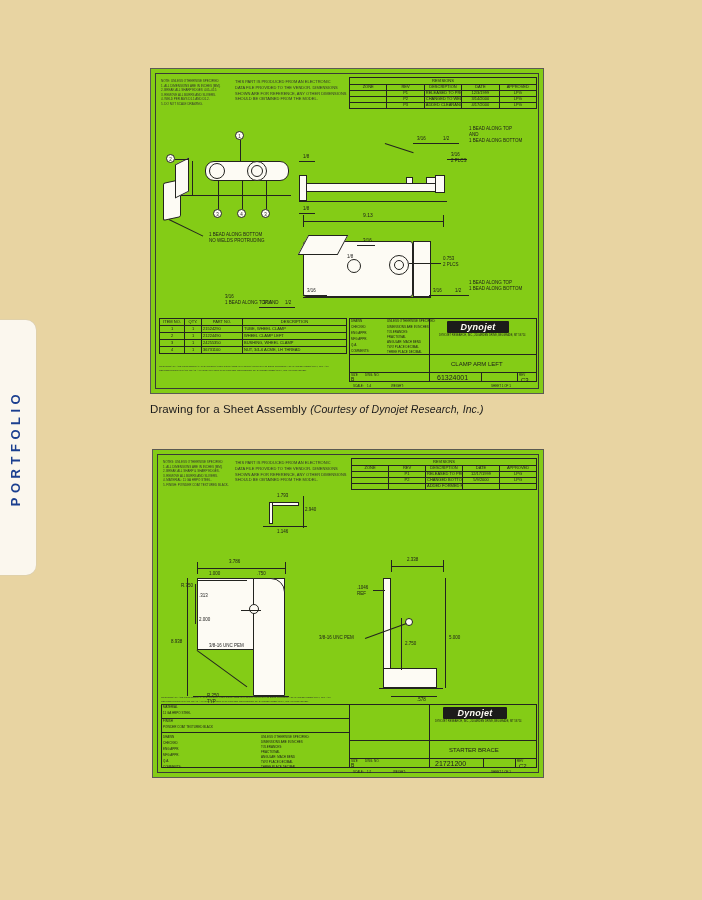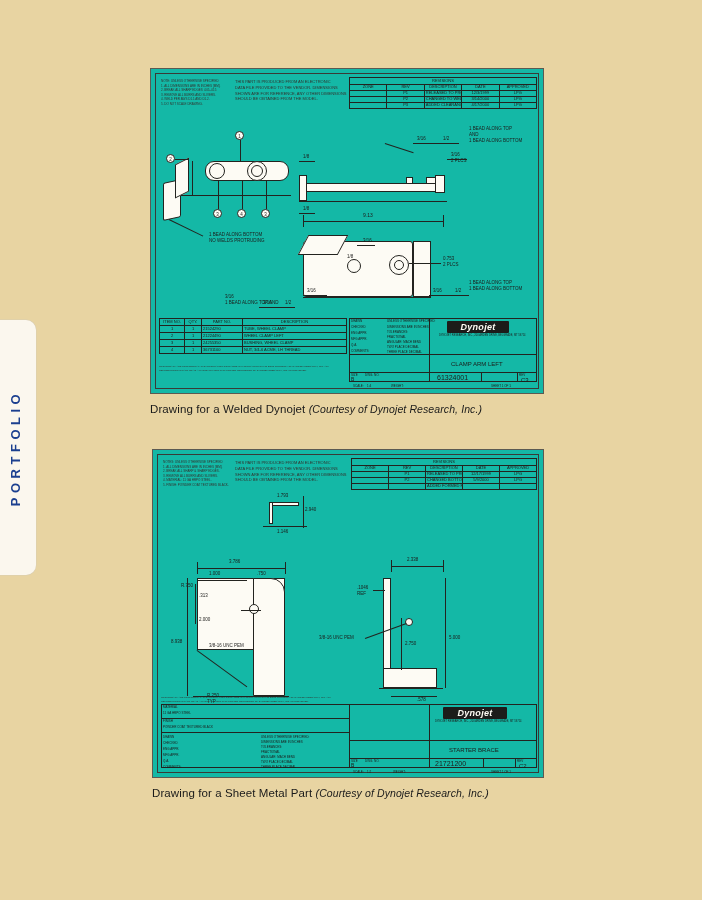--- a/index.html
+++ b/index.html
@@ -69,21 +69,21 @@
   }
 
   
   .figure {
     position: absolute;
   }
   #fig1 { left: 150px; top: 68px; }
   #fig2 { left: 152px; top: 449px; }
 
   .drawing-frame {
-    background: #14b8a6;
+    background: #84cc16;
     border: 1px solid #5b5a53;
     box-sizing: border-box;
     position: relative;
   }
   #fig1 .drawing-frame { width: 394px; height: 326px; }
   #fig2 .drawing-frame { width: 392px; height: 329px; }
 
   .sheet-border {
     position: absolute;
     left: 4px; top: 4px; right: 4px; bottom: 4px;
@@ -389,21 +389,21 @@
       <div class="txt t3" style="left:216px; top:316px;">1:4</div>
       <div class="txt t3" style="left:240px; top:316px;">WEIGHT:</div>
       <div class="txt t3" style="left:340px; top:316px;">SHEET 1 OF 1</div>
 
       <div class="notes-blk" style="left:8px; top:296px; width:186px;">
         <div style="font-size:2.4px; line-height:1.5;">PROPRIETARY AND CONFIDENTIAL: THE INFORMATION CONTAINED IN THIS DRAWING IS THE SOLE PROPERTY OF DYNOJET RESEARCH, INC. ANY REPRODUCTION IN PART OR AS A WHOLE WITHOUT THE WRITTEN PERMISSION OF DYNOJET RESEARCH, INC. IS PROHIBITED.</div>
       </div>
     </div>
 
     <div class="caption">
-      <span>Drawing for a Welded Dynojet</span>
+      <span>Drawing for a Sheet Assembly</span>
       <span class="courtesy">(Courtesy of Dynojet Research, Inc.)</span>
     </div>
   </div>
 
   <div class="figure" id="fig2">
     <div class="drawing-frame">
       <div class="sheet-border"></div>
 
       <div class="notes-blk" style="left:10px; top:10px; width:66px;">
         <div>NOTES: UNLESS OTHERWISE SPECIFIED</div>
@@ -564,19 +564,15 @@
       <div class="txt t3" style="left:200px; top:321px;">SCALE:</div>
       <div class="txt t3" style="left:214px; top:321px;">1:2</div>
       <div class="txt t3" style="left:240px; top:321px;">WEIGHT:</div>
       <div class="txt t3" style="left:338px; top:321px;">SHEET 1 OF 1</div>
 
       <div class="notes-blk" style="left:8px; top:246px; width:186px;">
         <div style="font-size:2.4px; line-height:1.5;">PROPRIETARY AND CONFIDENTIAL: THE INFORMATION CONTAINED IN THIS DRAWING IS THE SOLE PROPERTY OF DYNOJET RESEARCH, INC.  ANY REPRODUCTION IN PART OR AS A WHOLE WITHOUT THE WRITTEN PERMISSION OF DYNOJET RESEARCH, INC. IS PROHIBITED.</div>
       </div>
     </div>
 
-    <div class="caption">
-      <span>Drawing for a Sheet Metal Part</span>
-      <span class="courtesy">(Courtesy of Dynojet Research, Inc.)</span>
-    </div>
   </div>
 
 </div>
 
 </body></html>

